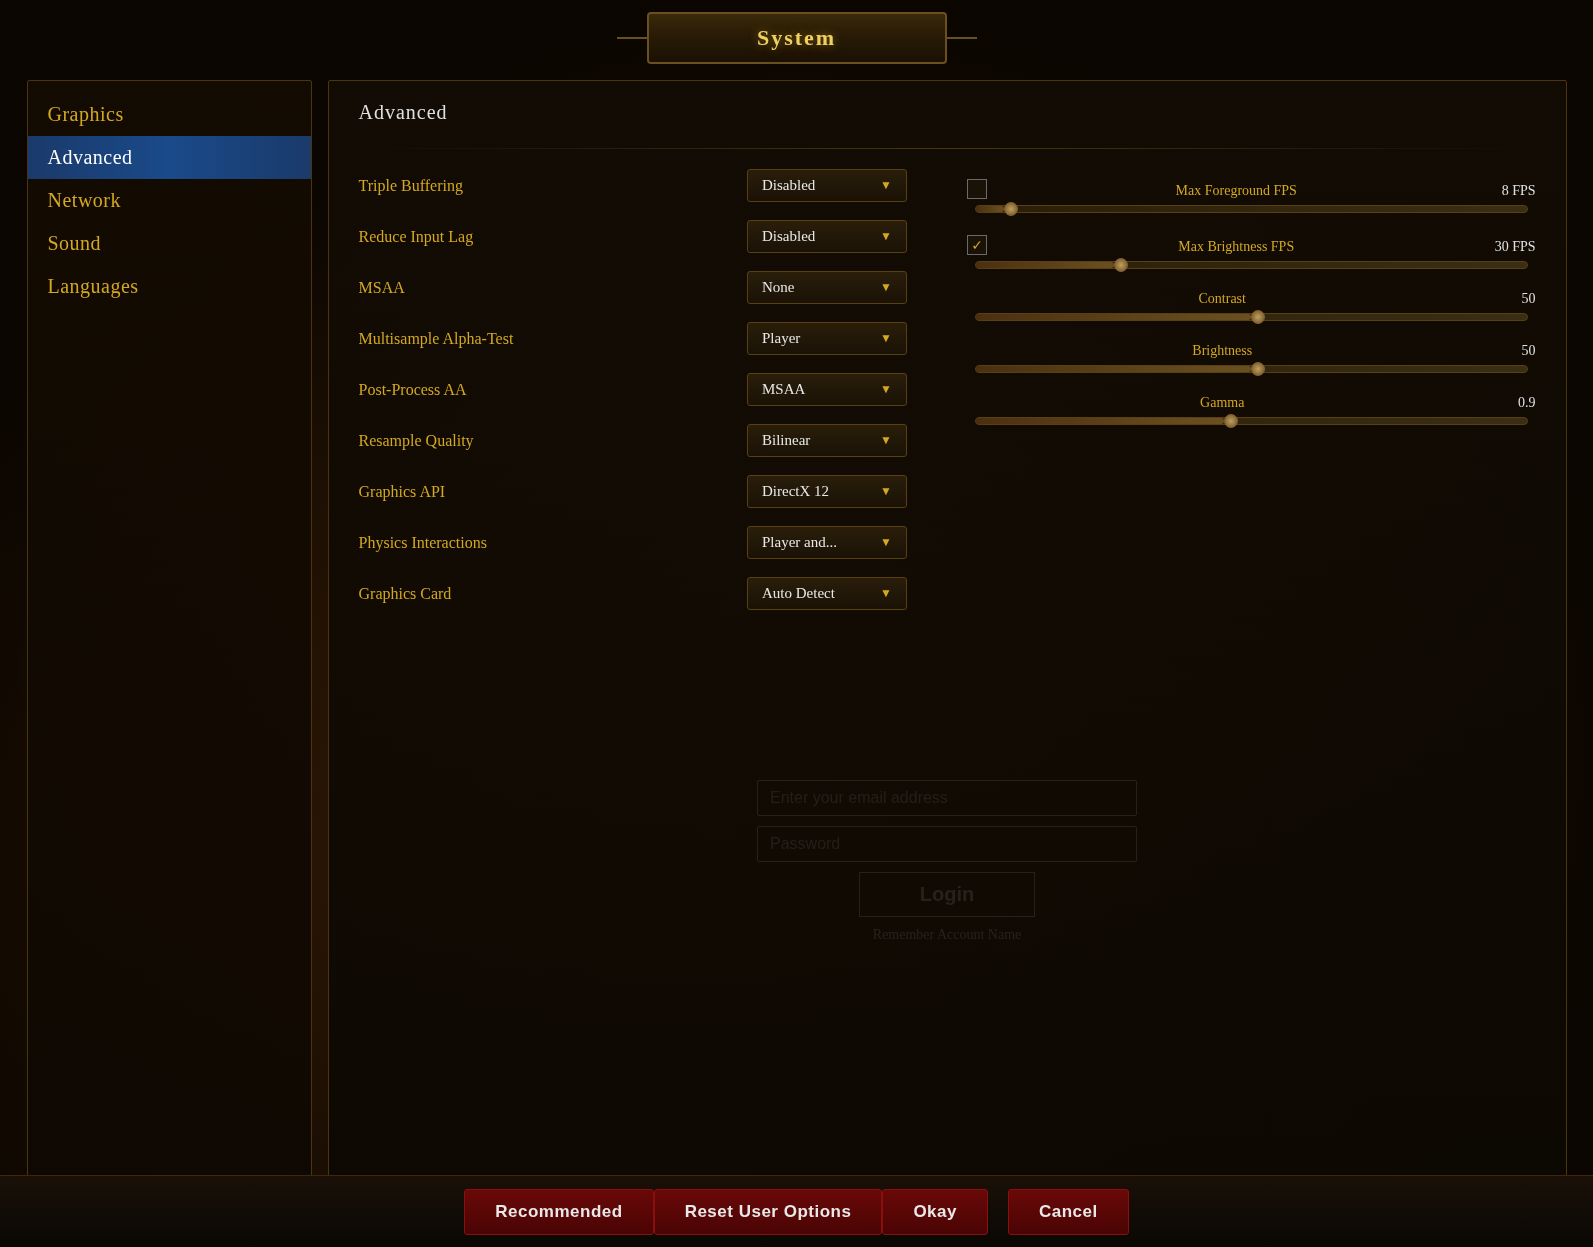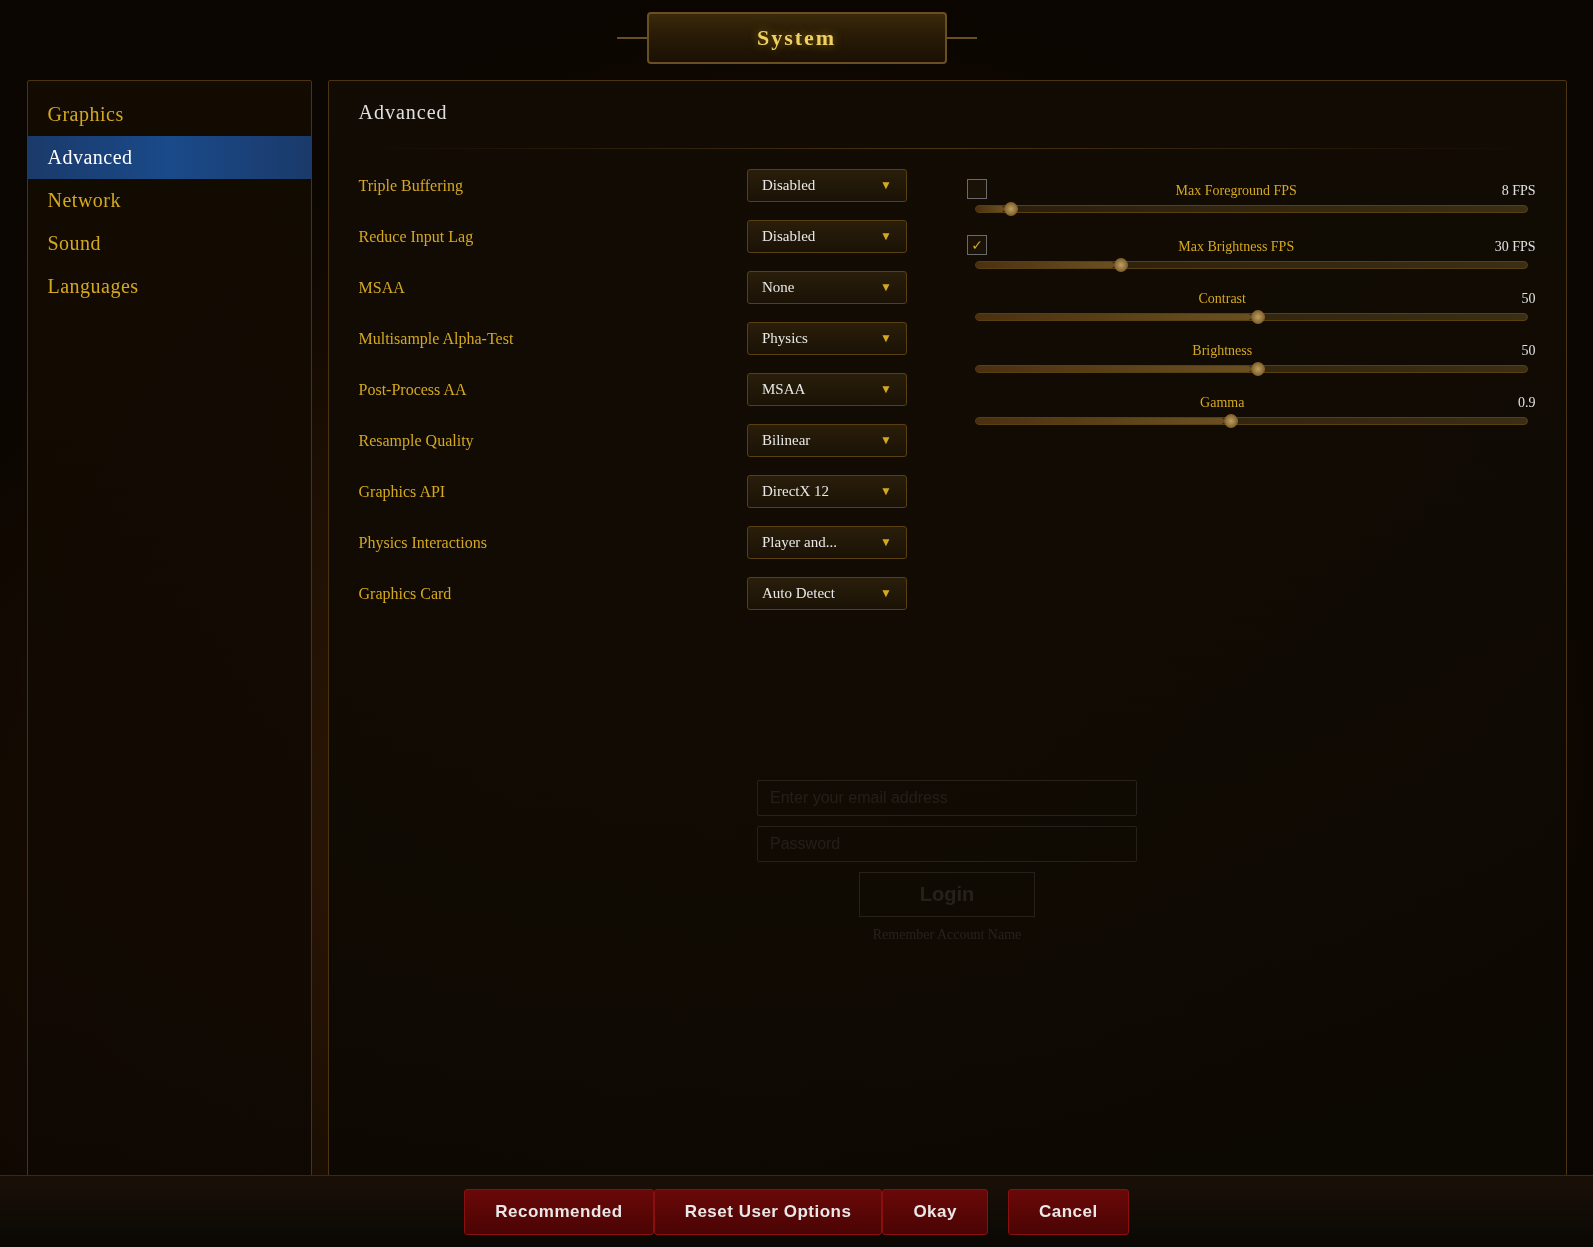--- a/index.html
+++ b/index.html
@@ -415,21 +415,21 @@
             <span class="setting-label">MSAA</span>
             <div class="dropdown">
               <span>None</span>
               <span class="dropdown-arrow">▼</span>
             </div>
           </div>
 
           <div class="setting-row">
             <span class="setting-label">Multisample Alpha-Test</span>
             <div class="dropdown">
-              <span>Physics</span>
+              <span>Player</span>
               <span class="dropdown-arrow">▼</span>
             </div>
           </div>
 
           <div class="setting-row">
             <span class="setting-label">Post-Process AA</span>
             <div class="dropdown">
               <span>MSAA</span>
               <span class="dropdown-arrow">▼</span>
             </div>

